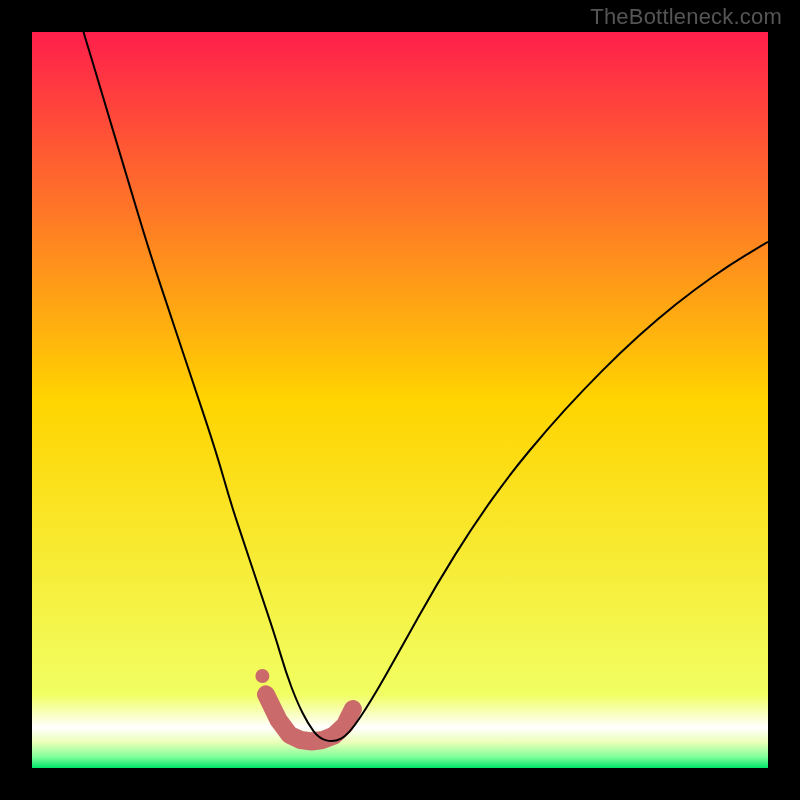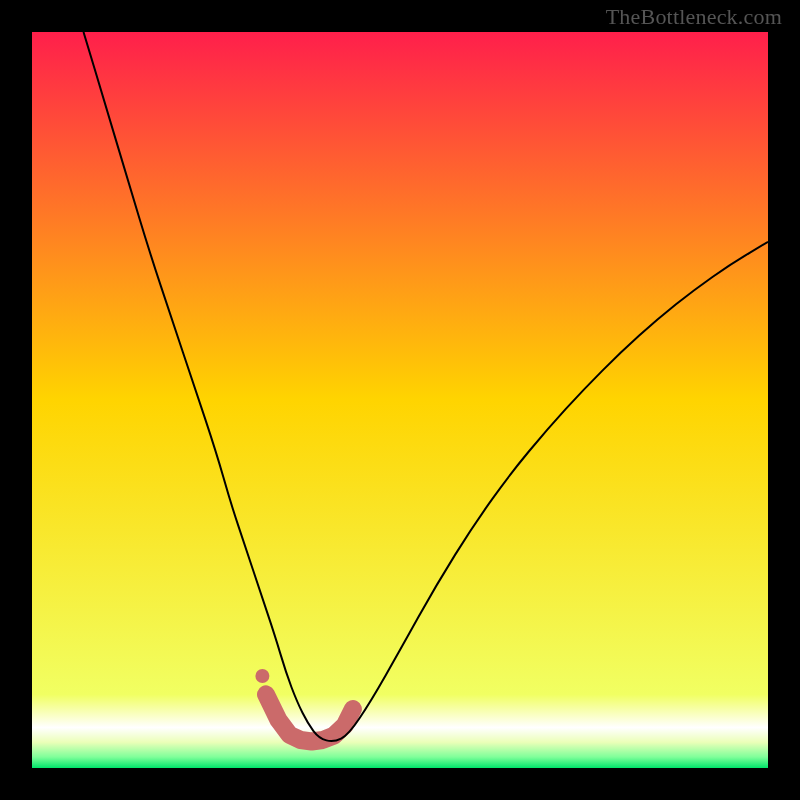--- a/index.html
+++ b/index.html
@@ -11,21 +11,20 @@
     position: relative;
     font-family: Arial, sans-serif;
   }
   .frame {
     position: absolute;
     top: 0;
     left: 0;
     width: 800px;
     height: 800px;
     background: #000;
-    font-family: Liberation Serif, serif;
   }
   .plot-area {
     position: absolute;
     top: 32px;
     left: 32px;
     width: 736px;
     height: 736px;
     overflow: hidden;
   }
   .watermark {

